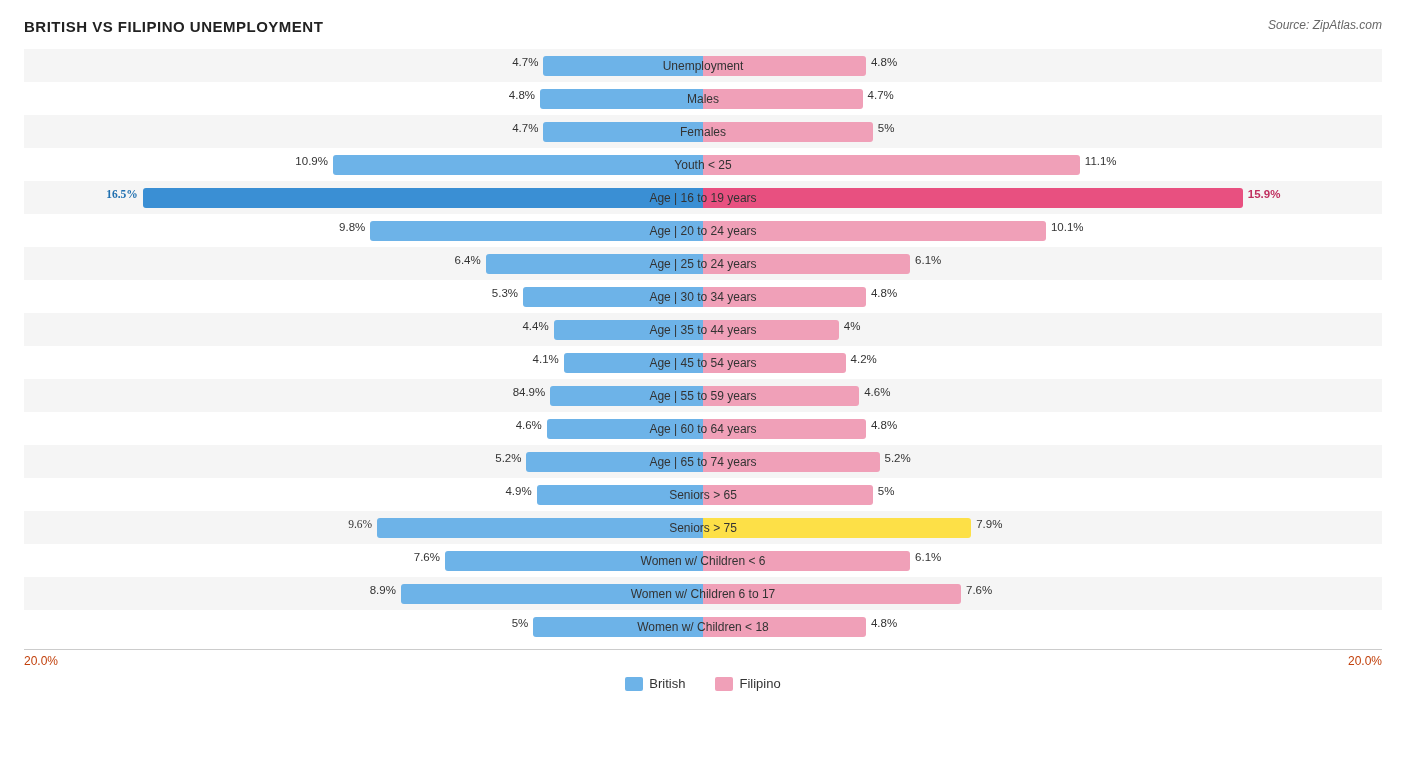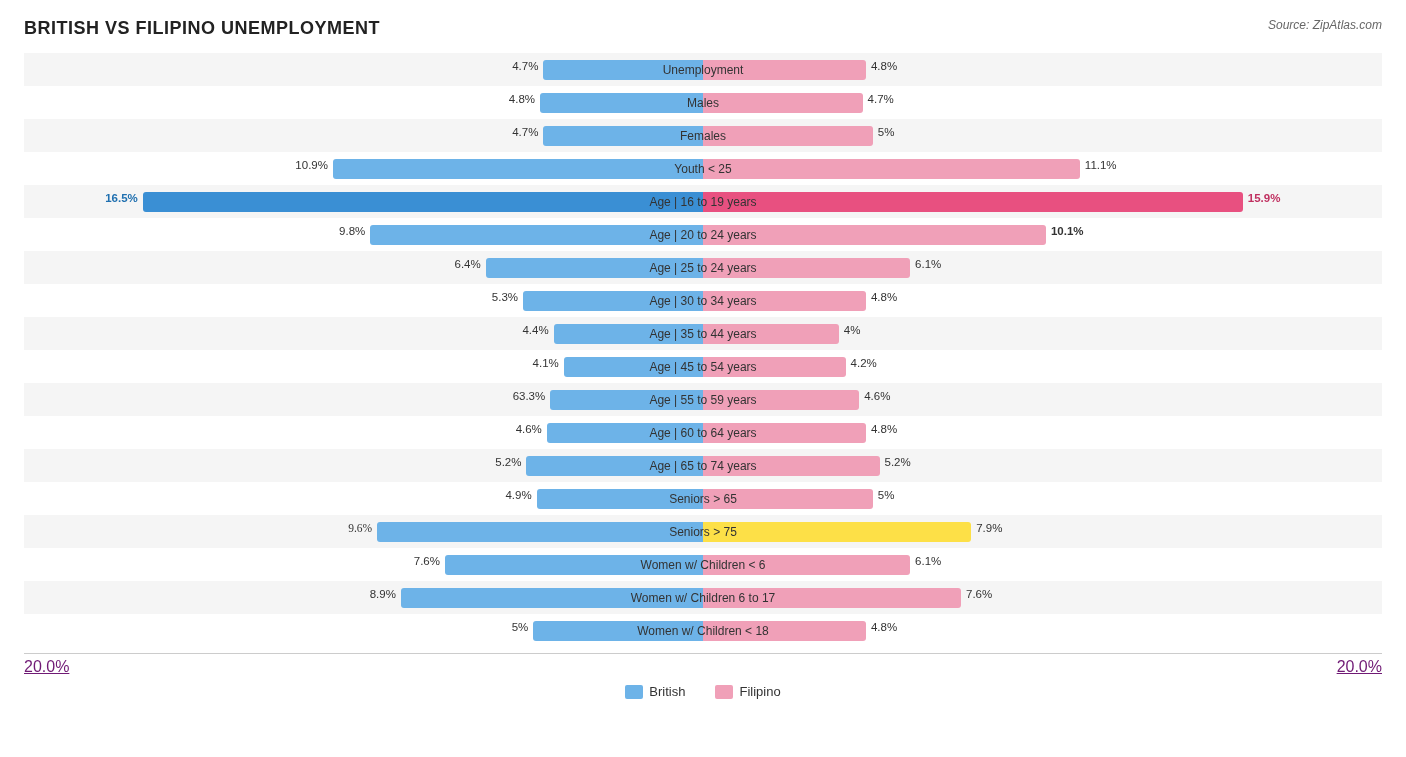--- a/index.html
+++ b/index.html
@@ -14,21 +14,21 @@
       padding: 18px 24px 18px 24px;
       background: #fff;
     }
     .chart-header {
       display: flex;
       justify-content: space-between;
       align-items: flex-start;
       margin-bottom: 14px;
     }
     .chart-title {
-      font-size: 18px;
+      font-size: 15px;
       font-weight: bold;
       color: #222;
       text-transform: uppercase;
       letter-spacing: 0.5px;
     }
     .chart-source {
       font-size: 12px;
       color: #666;
       font-style: italic;
     }
@@ -43,23 +43,22 @@
       width: 50%;
       display: flex;
       justify-content: flex-start;
     }
     .axis-right {
       width: 50%;
       display: flex;
       justify-content: flex-end;
     }
     .axis-label {
-      font-size: 16px;
-      color: #701a75;
-      text-decoration: underline;
+      font-size: 12px;
+      color: #c2410c;
     }
     .legend {
       display: flex;
       justify-content: center;
       gap: 30px;
       margin-top: 8px;
     }
     .legend-item {
       display: flex;
       align-items: center;
@@ -201,39 +200,39 @@
     <div class="right-half">
       <div class="f-bar" style="width:55.49999999999999%; background:#f0a0b8;">
         <span class="f-val" style="color:#333; font-weight:normal;">11.1%</span>
       </div>
     </div>
     <span class="center-label">Youth &lt; 25</span>
   </div>
       <div class="chart-row">
     <div class="left-half">
       <div class="b-bar" style="width:82.5%; background:#3a8fd4;">
-        <span class="b-val" style="color:#2070b0; font-weight:bold;">16.5%</span>
+        <span class="b-val" style="color:#2070b0; font-weight:bold;font-family:Liberation Serif, serif;">16.5%</span>
       </div>
     </div>
     <div class="right-half">
       <div class="f-bar" style="width:79.5%; background:#e85080;">
         <span class="f-val" style="color:#c03060; font-weight:bold;">15.9%</span>
       </div>
     </div>
     <span class="center-label">Age | 16 to 19 years</span>
   </div>
       <div class="chart-row">
     <div class="left-half">
       <div class="b-bar" style="width:49.00000000000001%; background:#6db3e8;">
         <span class="b-val" style="color:#333; font-weight:normal;">9.8%</span>
       </div>
     </div>
     <div class="right-half">
       <div class="f-bar" style="width:50.5%; background:#f0a0b8;">
-        <span class="f-val" style="color:#333; font-weight:bold;">10.1%</span>
+        <span class="f-val" style="color:#333; font-weight:normal;">10.1%</span>
       </div>
     </div>
     <span class="center-label">Age | 20 to 24 years</span>
   </div>
       <div class="chart-row">
     <div class="left-half">
       <div class="b-bar" style="width:32%; background:#6db3e8;">
         <span class="b-val" style="color:#333; font-weight:normal;">6.4%</span>
       </div>
     </div>
@@ -279,21 +278,21 @@
     <div class="right-half">
       <div class="f-bar" style="width:21.000000000000004%; background:#f0a0b8;">
         <span class="f-val" style="color:#333; font-weight:normal;">4.2%</span>
       </div>
     </div>
     <span class="center-label">Age | 45 to 54 years</span>
   </div>
       <div class="chart-row">
     <div class="left-half">
       <div class="b-bar" style="width:22.5%; background:#6db3e8;">
-        <span class="b-val" style="color:#333; font-weight:normal;">63.3%</span>
+        <span class="b-val" style="color:#333; font-weight:normal;">84.9%</span>
       </div>
     </div>
     <div class="right-half">
       <div class="f-bar" style="width:23%; background:#f0a0b8;">
         <span class="f-val" style="color:#333; font-weight:normal;">4.6%</span>
       </div>
     </div>
     <span class="center-label">Age | 55 to 59 years</span>
   </div>
       <div class="chart-row">

